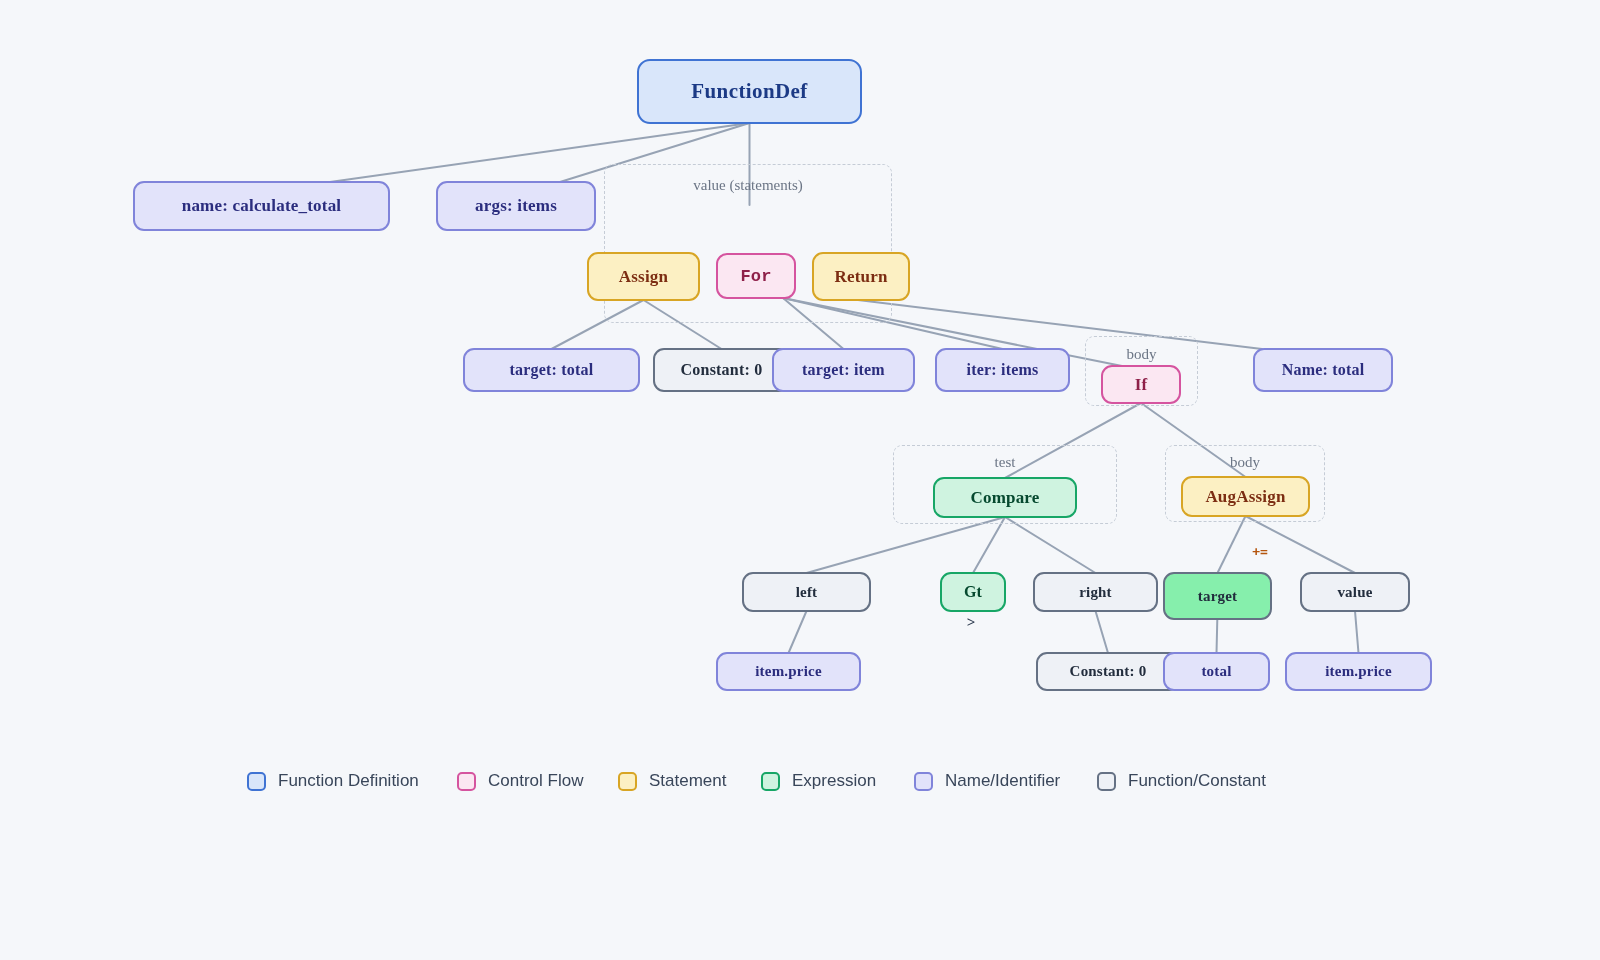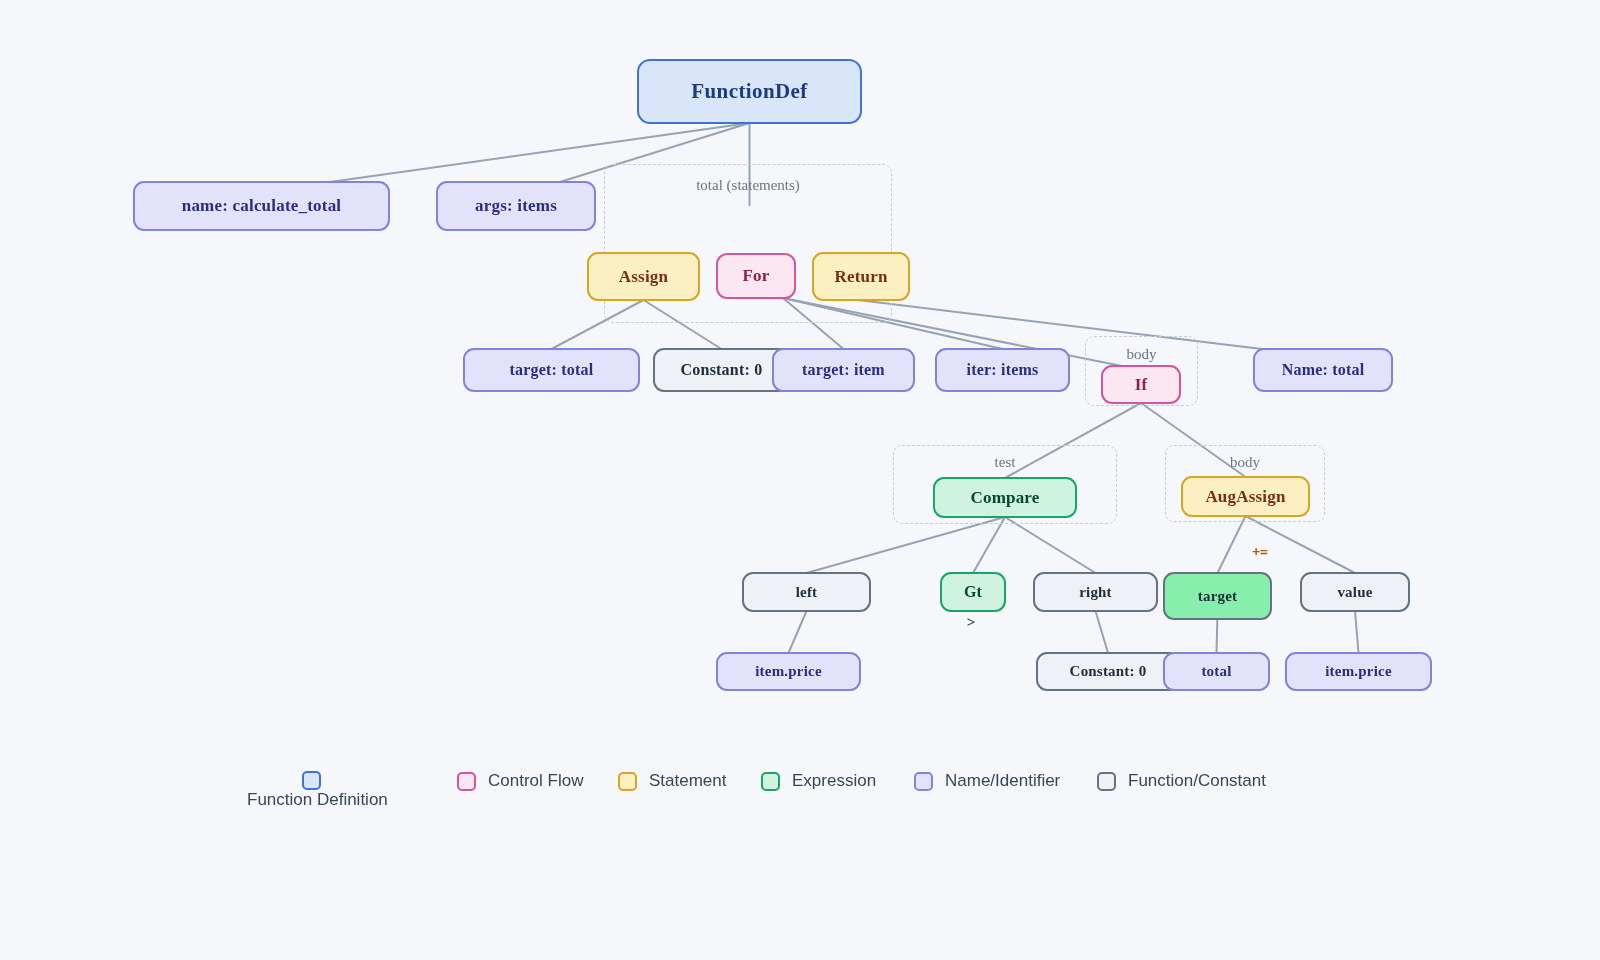--- a/index.html
+++ b/index.html
@@ -43,21 +43,21 @@
       <line x1="1005" y1="517" x2="1095.5" y2="573" stroke="#97a3b4" stroke-width="2" stroke-linecap="round"></line>
       <line x1="1245.5" y1="516" x2="1217.5" y2="573" stroke="#97a3b4" stroke-width="2" stroke-linecap="round"></line>
       <line x1="1245.5" y1="516" x2="1355" y2="573" stroke="#97a3b4" stroke-width="2" stroke-linecap="round"></line>
       <line x1="806.5" y1="611" x2="788.5" y2="653" stroke="#97a3b4" stroke-width="2" stroke-linecap="round"></line>
       <line x1="1095.5" y1="611" x2="1108" y2="653" stroke="#97a3b4" stroke-width="2" stroke-linecap="round"></line>
       <line x1="1217.5" y1="611" x2="1216.5" y2="653" stroke="#97a3b4" stroke-width="2" stroke-linecap="round"></line>
       <line x1="1355" y1="611" x2="1358.5" y2="653" stroke="#97a3b4" stroke-width="2" stroke-linecap="round"></line>
     </svg>
   <div id="groups">
       <div class="group" style="left: 604px; top: 164px; width: 288px; height: 159px; padding-top: 12px; border-color: rgb(197, 204, 214); color: rgb(107, 117, 133);">
-        <span>total (statements)</span>
+        <span>value (statements)</span>
       </div>
       <div class="group" style="left: 1085px; top: 336px; width: 113px; height: 70px; padding-top: 9px; border-color: rgb(197, 204, 214); color: rgb(107, 117, 133);">
         <span>body</span>
       </div>
       <div class="group" style="left: 893px; top: 445px; width: 224px; height: 79px; padding-top: 8px; border-color: rgb(197, 204, 214); color: rgb(107, 117, 133);">
         <span>test</span>
       </div>
       <div class="group" style="left: 1165px; top: 445px; width: 160px; height: 77px; padding-top: 8px; border-color: rgb(197, 204, 214); color: rgb(107, 117, 133);">
         <span>body</span>
       </div>
@@ -68,21 +68,21 @@
       </div>
       <div class="node" style="left: 133px; top: 181px; width: 257px; height: 50px; font-size: 17px; background: rgb(226, 227, 250); border-color: rgb(128, 132, 218); color: rgb(43, 45, 126);">
         <span>name: calculate_total</span>
       </div>
       <div class="node" style="left: 436px; top: 181px; width: 160px; height: 50px; font-size: 17px; background: rgb(226, 227, 250); border-color: rgb(128, 132, 218); color: rgb(43, 45, 126);">
         <span>args: items</span>
       </div>
       <div class="node" style="left: 587px; top: 252px; width: 113px; height: 49px; font-size: 17px; background: rgb(252, 240, 195); border-color: rgb(216, 165, 36); color: rgb(124, 45, 18);">
         <span>Assign</span>
       </div>
-      <div class="node" style="left: 716px; top: 253px; width: 80px; height: 46px; font-size: 17px; background: rgb(251, 231, 242); border-color: rgb(213, 84, 159); color: rgb(142, 32, 73);">
+      <div class="node" style="left: 716px; top: 253px; width: 80px; height: 46px; font-size: 17px; background: rgb(251, 231, 242); border-color: rgb(213, 84, 159); color: rgb(142, 32, 73); font-family: Liberation Mono, monospace;">
         <span>For</span>
       </div>
       <div class="node" style="left: 812px; top: 252px; width: 98px; height: 49px; font-size: 17px; background: rgb(252, 240, 195); border-color: rgb(216, 165, 36); color: rgb(124, 45, 18);">
         <span>Return</span>
       </div>
       <div class="node" style="left: 463px; top: 348px; width: 177px; height: 44px; font-size: 16px; background: rgb(226, 227, 250); border-color: rgb(128, 132, 218); color: rgb(43, 45, 126);">
         <span>target: total</span>
       </div>
       <div class="node" style="left: 653px; top: 348px; width: 137px; height: 44px; font-size: 16px; background: rgb(238, 241, 246); border-color: rgb(101, 113, 132); color: rgb(34, 45, 61);">
         <span>Constant: 0</span>
@@ -131,21 +131,21 @@
       </div>
       <div class="node" style="left: 1285px; top: 652px; width: 147px; height: 39px; font-size: 15px; background: rgb(226, 227, 250); border-color: rgb(128, 132, 218); color: rgb(43, 45, 126);">
         <span>item.price</span>
       </div>
     </div>
   <div id="annotations">
       <div class="ann ann-gt-operator" style="left: 971px; top: 622px; color: rgb(44, 58, 78);">&gt;</div>
       <div class="ann ann-augassign-operator" style="left: 1260px; top: 551px; color: rgb(180, 85, 14);">+=</div>
     </div>
   <div id="legend">
-      <div class="legend-item" style="left: 247px; flex-direction: column;">
+      <div class="legend-item" style="left: 247px;">
         <div class="legend-swatch" style="background: rgb(217, 230, 250); border-color: rgb(63, 115, 211);"></div>
         <span class="legend-label" style="color: rgb(57, 70, 90);">Function Definition</span>
       </div>
       <div class="legend-item" style="left: 457px;">
         <div class="legend-swatch" style="background: rgb(251, 231, 242); border-color: rgb(213, 84, 159);"></div>
         <span class="legend-label" style="color: rgb(57, 70, 90);">Control Flow</span>
       </div>
       <div class="legend-item" style="left: 618px;">
         <div class="legend-swatch" style="background: rgb(252, 240, 195); border-color: rgb(216, 165, 36);"></div>
         <span class="legend-label" style="color: rgb(57, 70, 90);">Statement</span>

